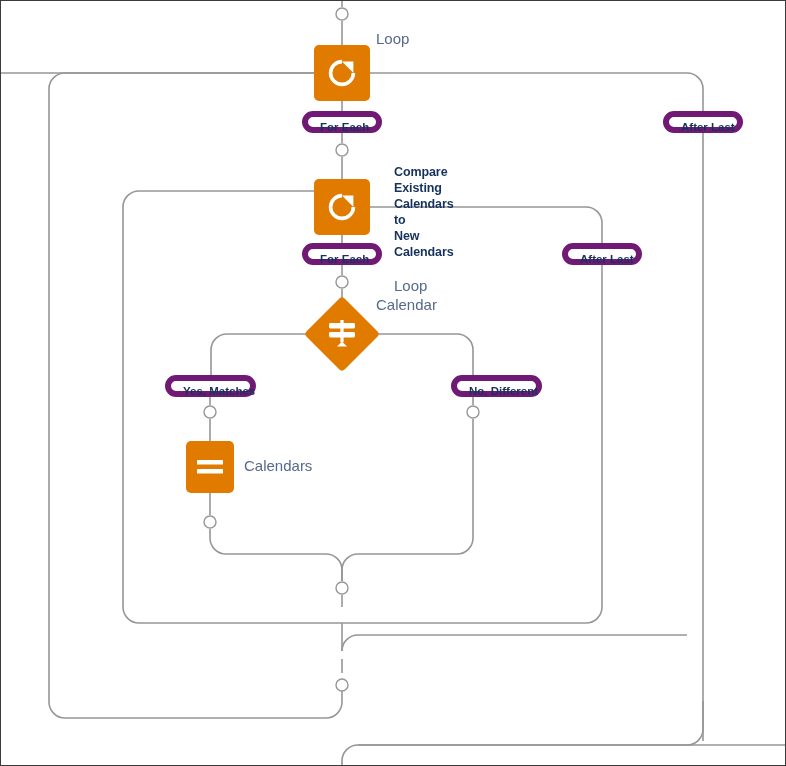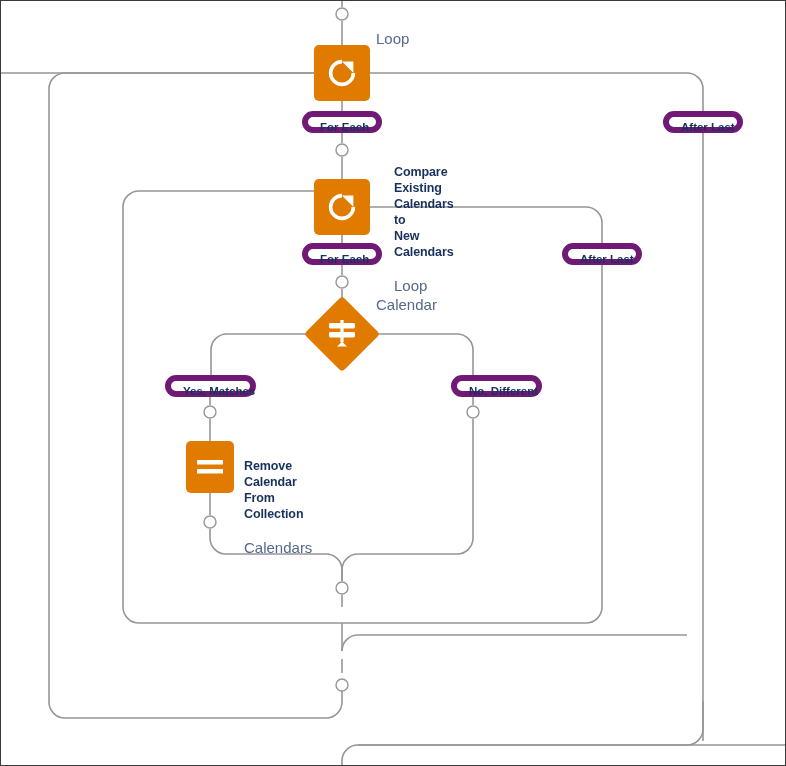--- a/index.html
+++ b/index.html
@@ -197,21 +197,20 @@
   </div>
 
   <div class="node">
     <div class="node-icon icon-assign" style="left:185px; top:440px;">
       <svg width="32" height="24" viewBox="0 0 32 24" aria-hidden="true">
         <rect x="3" y="5" width="26" height="4.6" rx="0.6" fill="#ffffff"></rect>
         <rect x="3" y="14" width="26" height="4.6" rx="0.6" fill="#ffffff"></rect>
       </svg>
     </div>
     <div class="node-label" style="left:243px; top:439px;">
-      <div class="node-title">Remove Calendar From Collection</div>
       <div class="node-subtitle">Calendars</div>
     </div>
   </div>
 
   <div class="pill" style="left:301px; top:110px; width:80px;">For Each</div>
 
   <div class="pill" style="left:662px; top:110px; width:80px;">After Last</div>
 
   <div class="pill" style="left:301px; top:242px; width:80px;">For Each</div>
 

